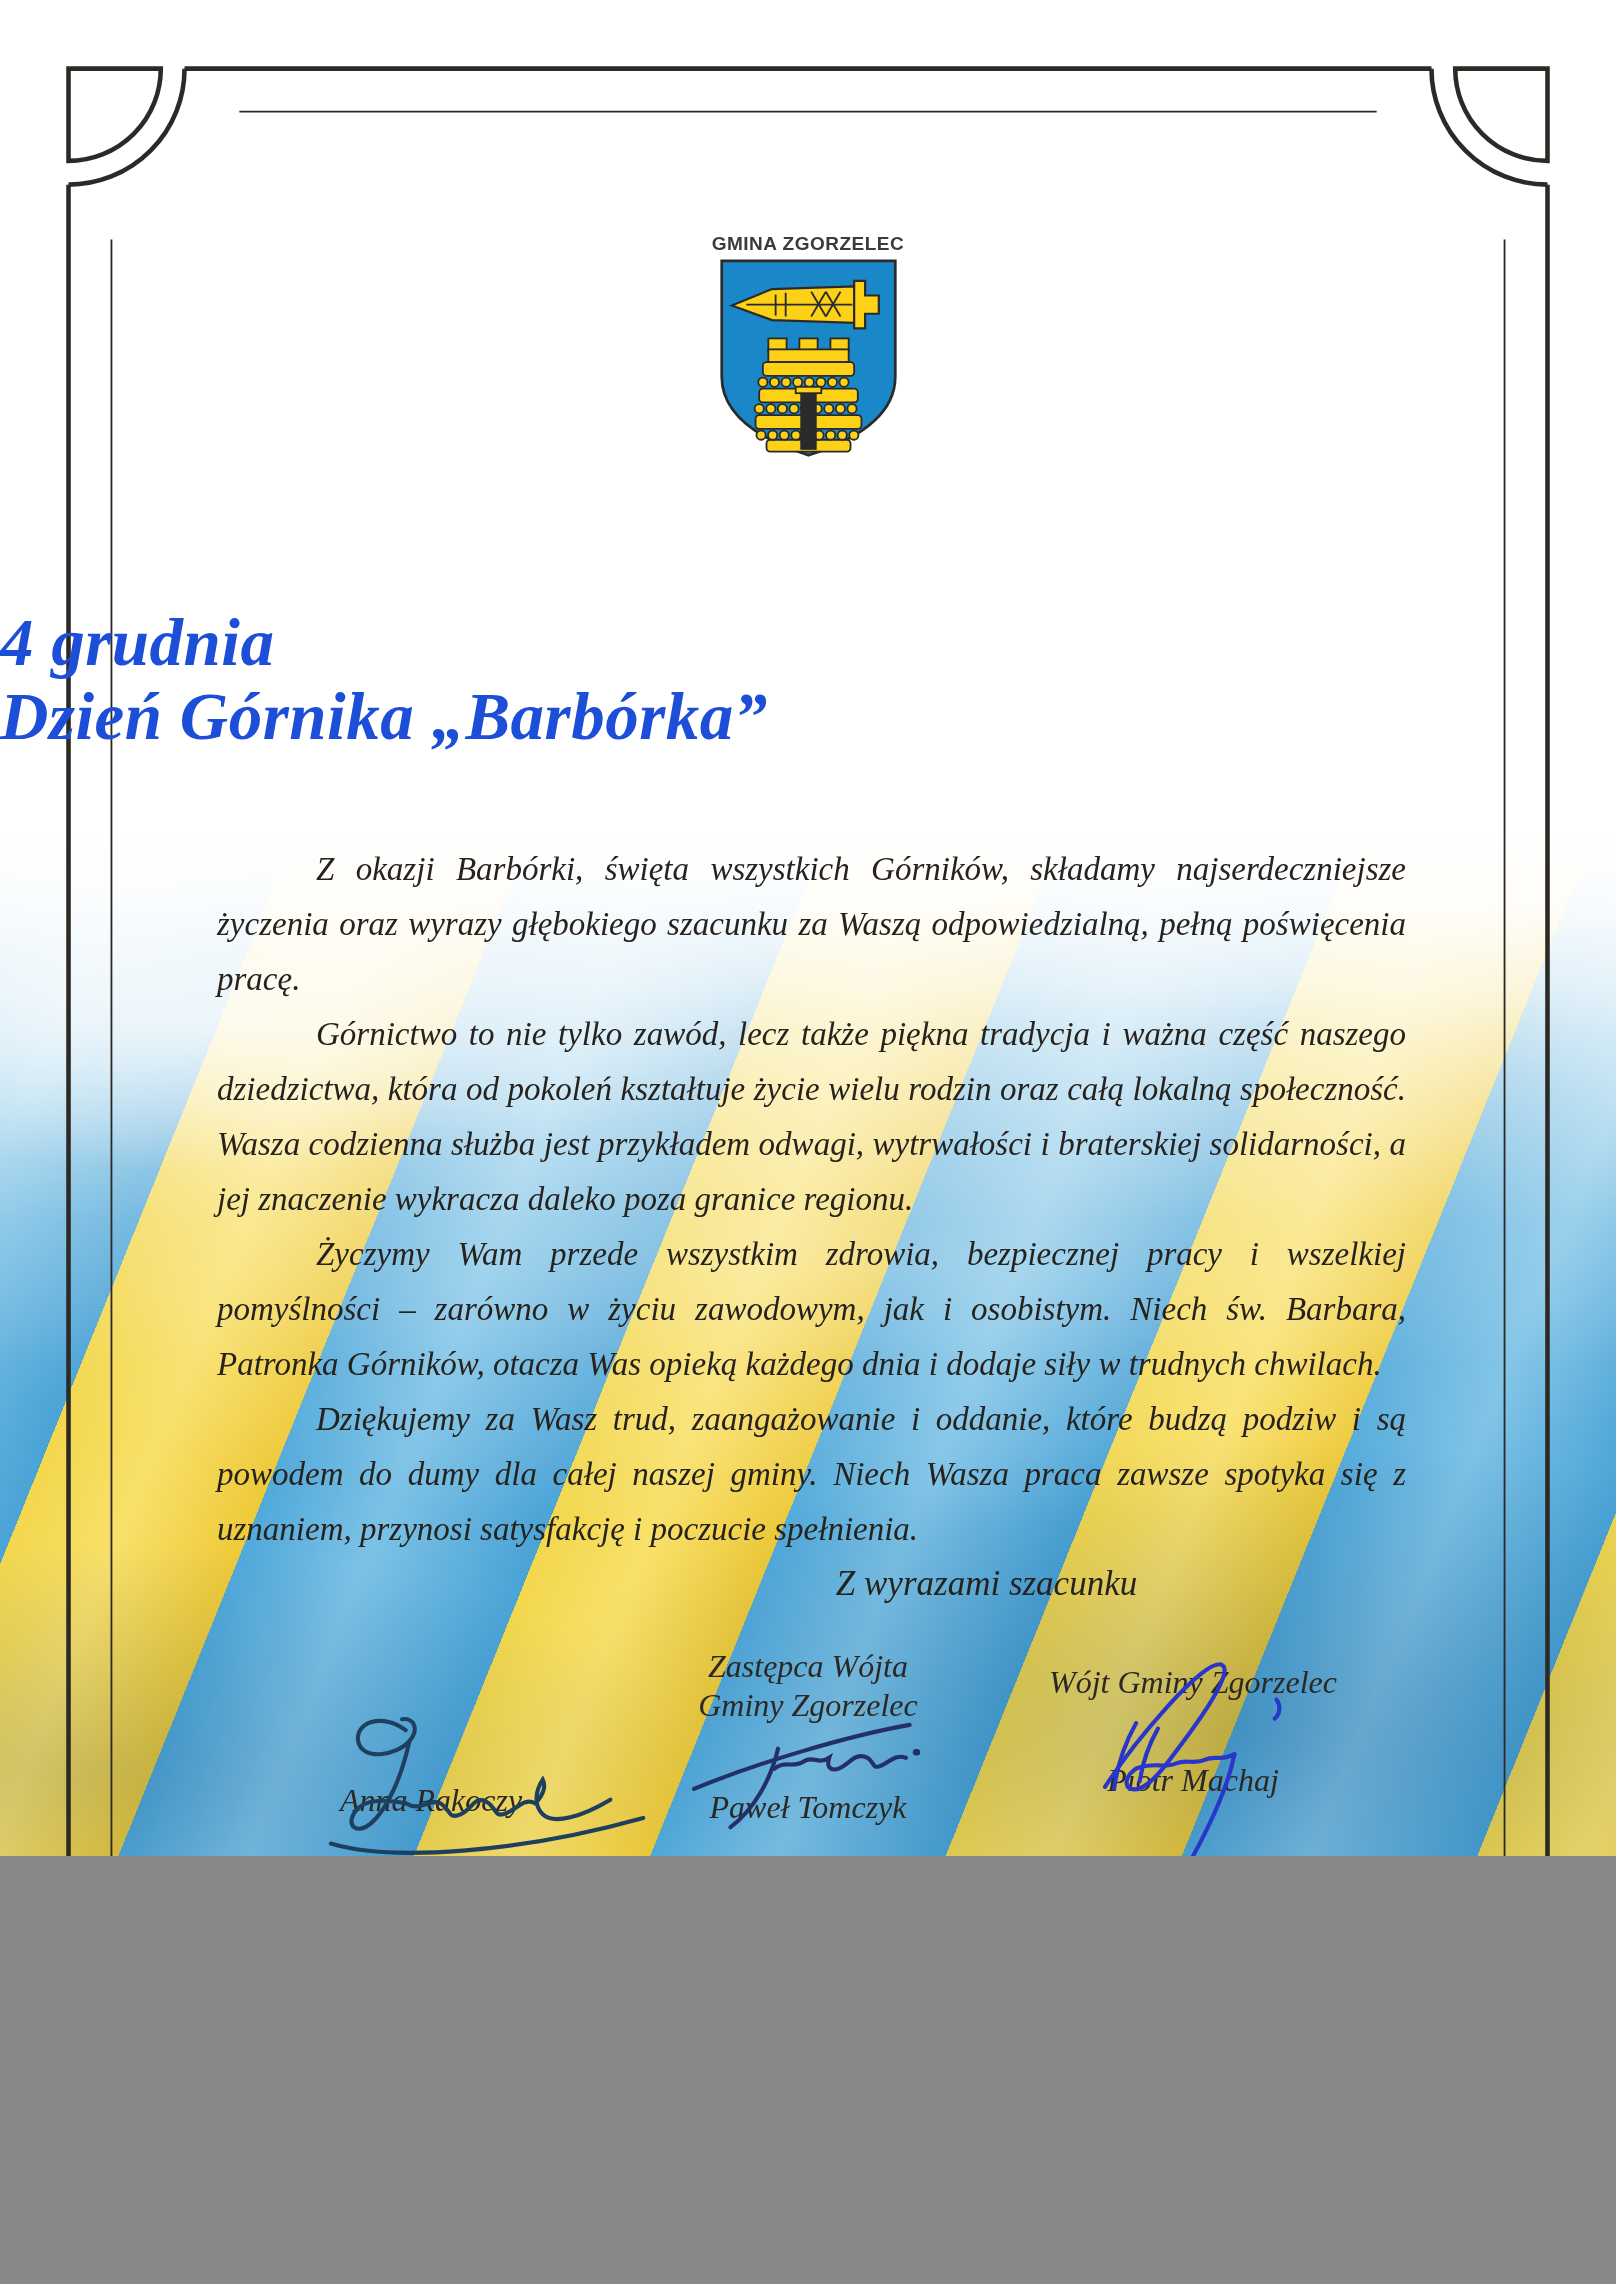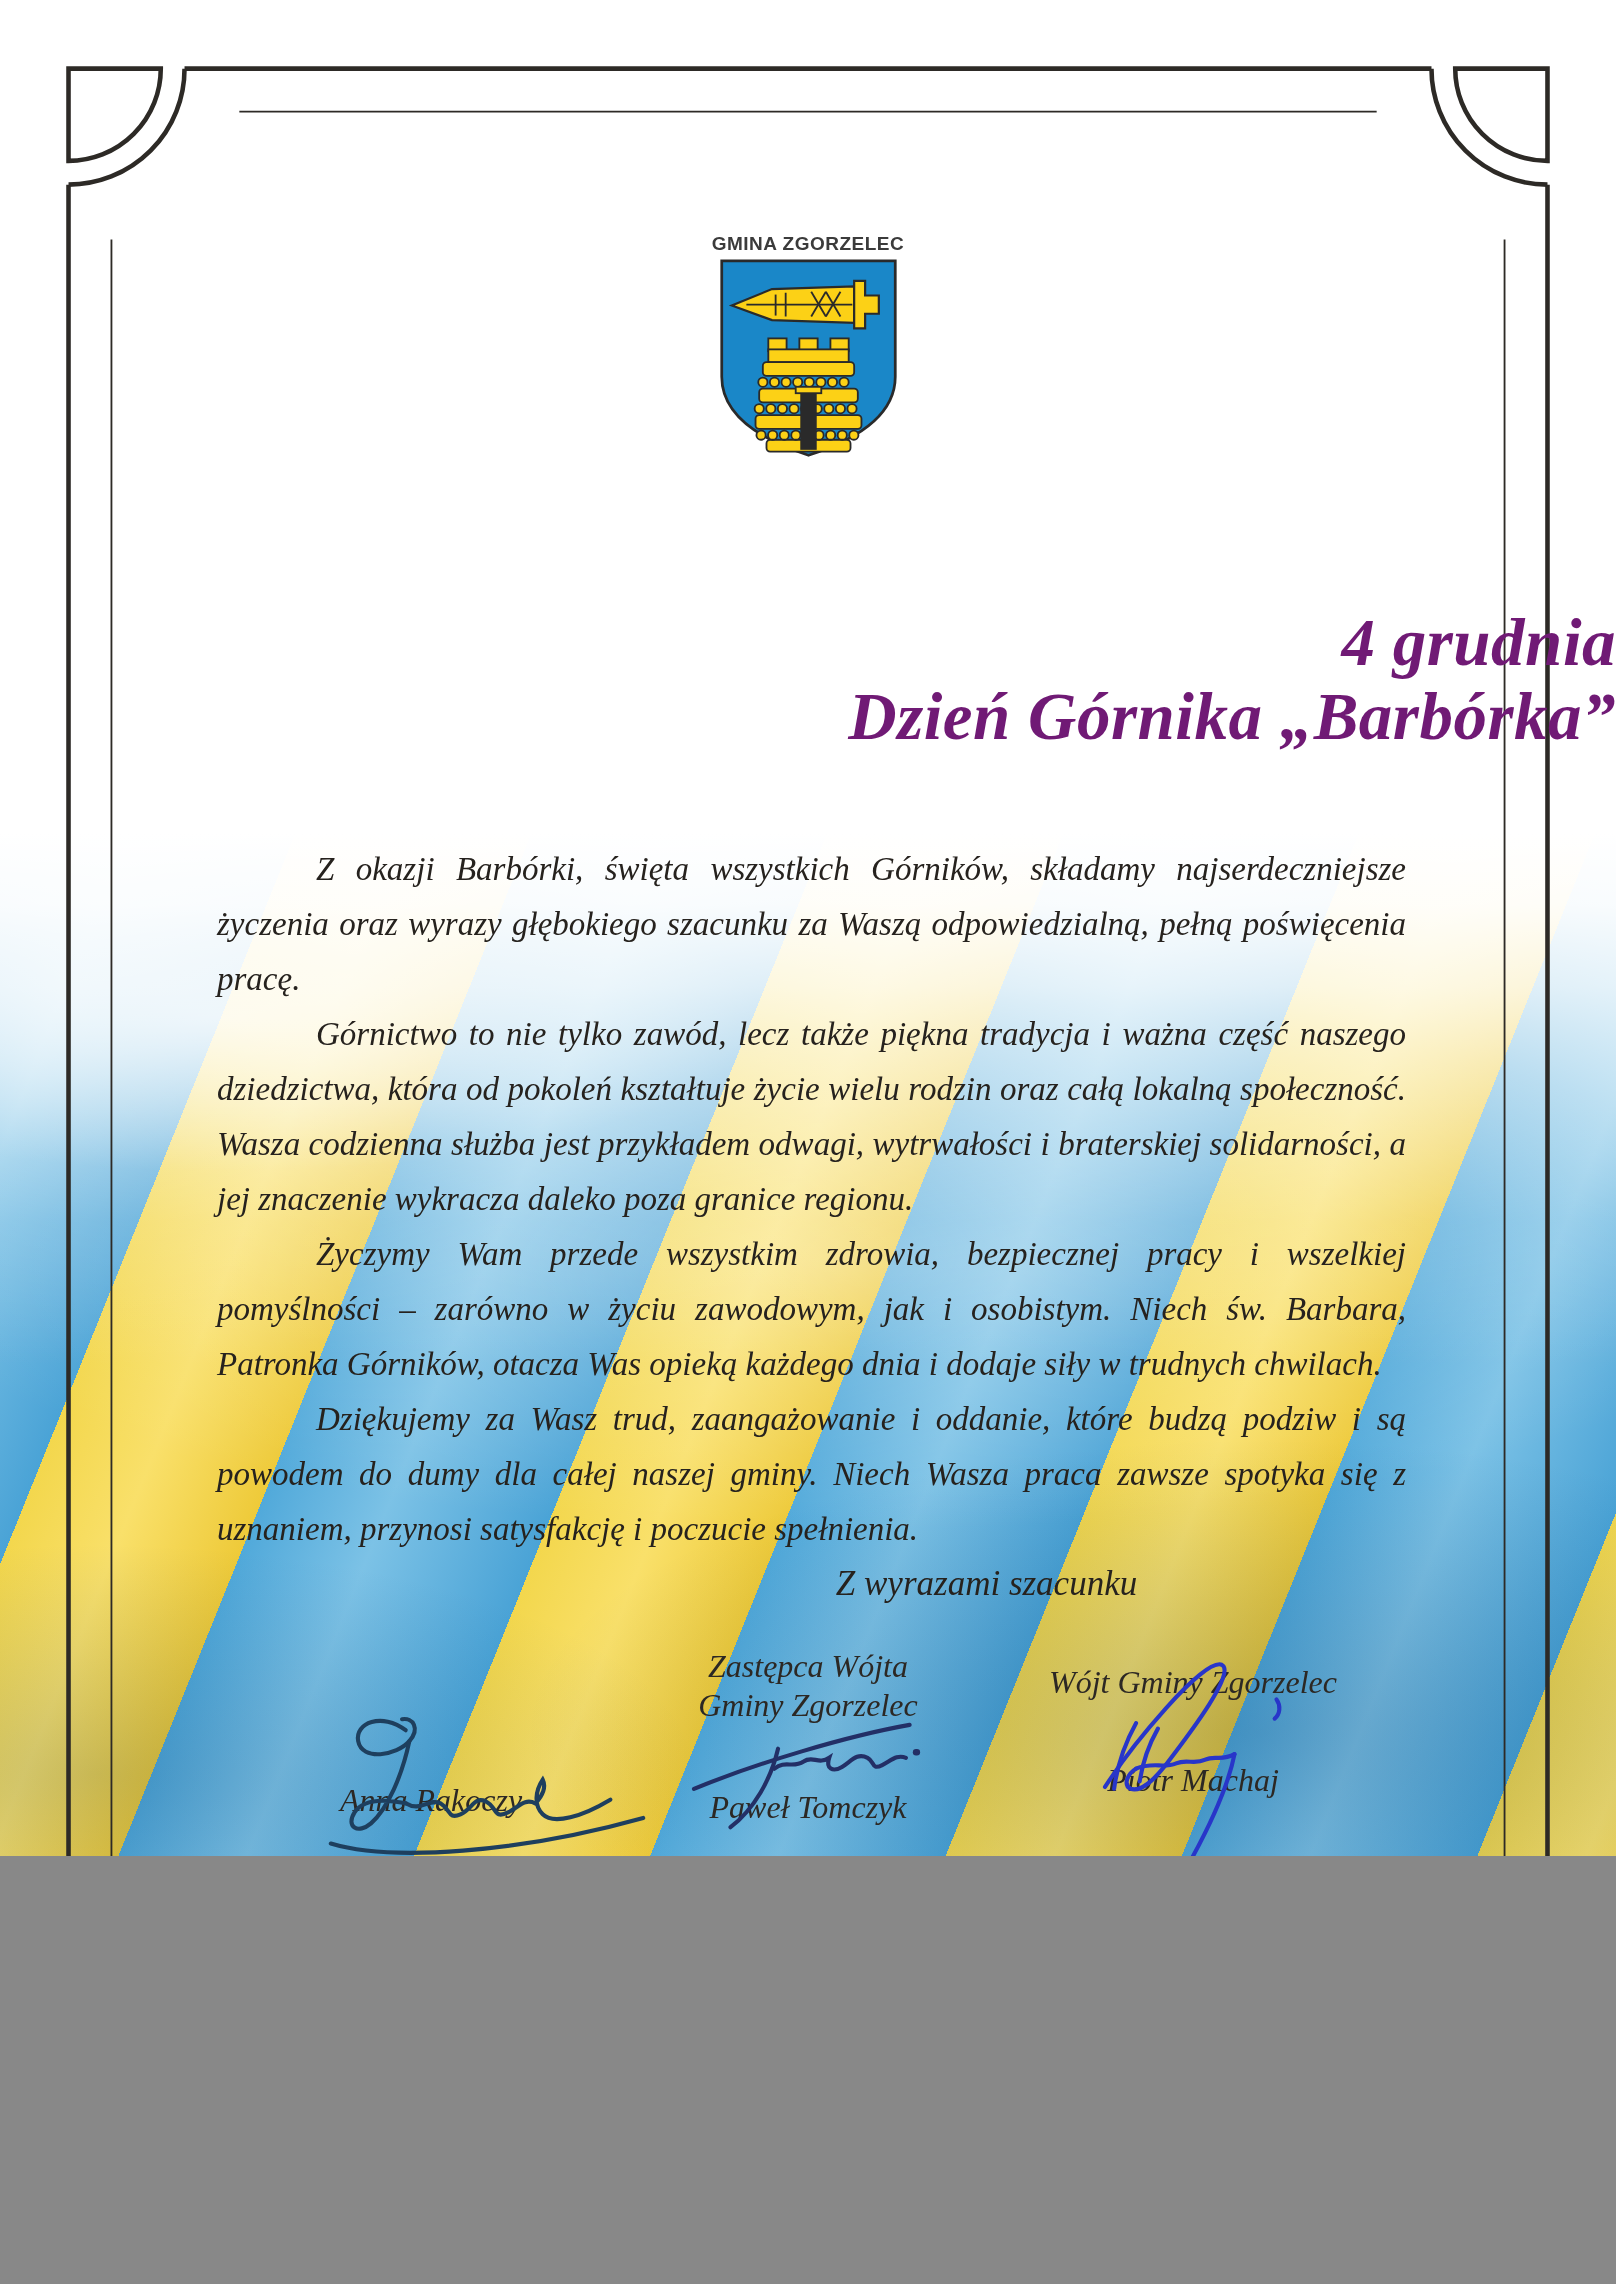--- a/index.html
+++ b/index.html
@@ -28,23 +28,23 @@
   .frame{position:absolute; left:0; top:0; z-index:3; pointer-events:none;}
   
   .municipality{
     position:absolute; left:0; top:233px; width:100%; text-align:center;
     font-family:"Liberation Sans", sans-serif; font-weight:700; font-size:19px;
     letter-spacing:0.5px; color:#3b3b3b; z-index:4;
   }
   .coat{position:absolute; left:719px; top:258px; z-index:4;}
   
   .title{
-    position:absolute; left:0; top:605px; width:100%; text-align:right;
+    position:absolute; left:0; top:605px; width:100%; text-align:left;
     font-size:67px; line-height:74px; font-weight:700; font-style:italic;
-    color:#701a75; z-index:4; letter-spacing:0.5px;
+    color:#1d4ed8; z-index:4; letter-spacing:0.5px;
   }
   
   .body-text{
     position:absolute; left:217px; top:842px; width:1189px;
     font-size:33px; line-height:55px; font-style:italic; text-align:justify;
     color:#26221e; z-index:4;
   }
   .body-text p{margin:0; text-indent:99px;}
   
   .salutation{

